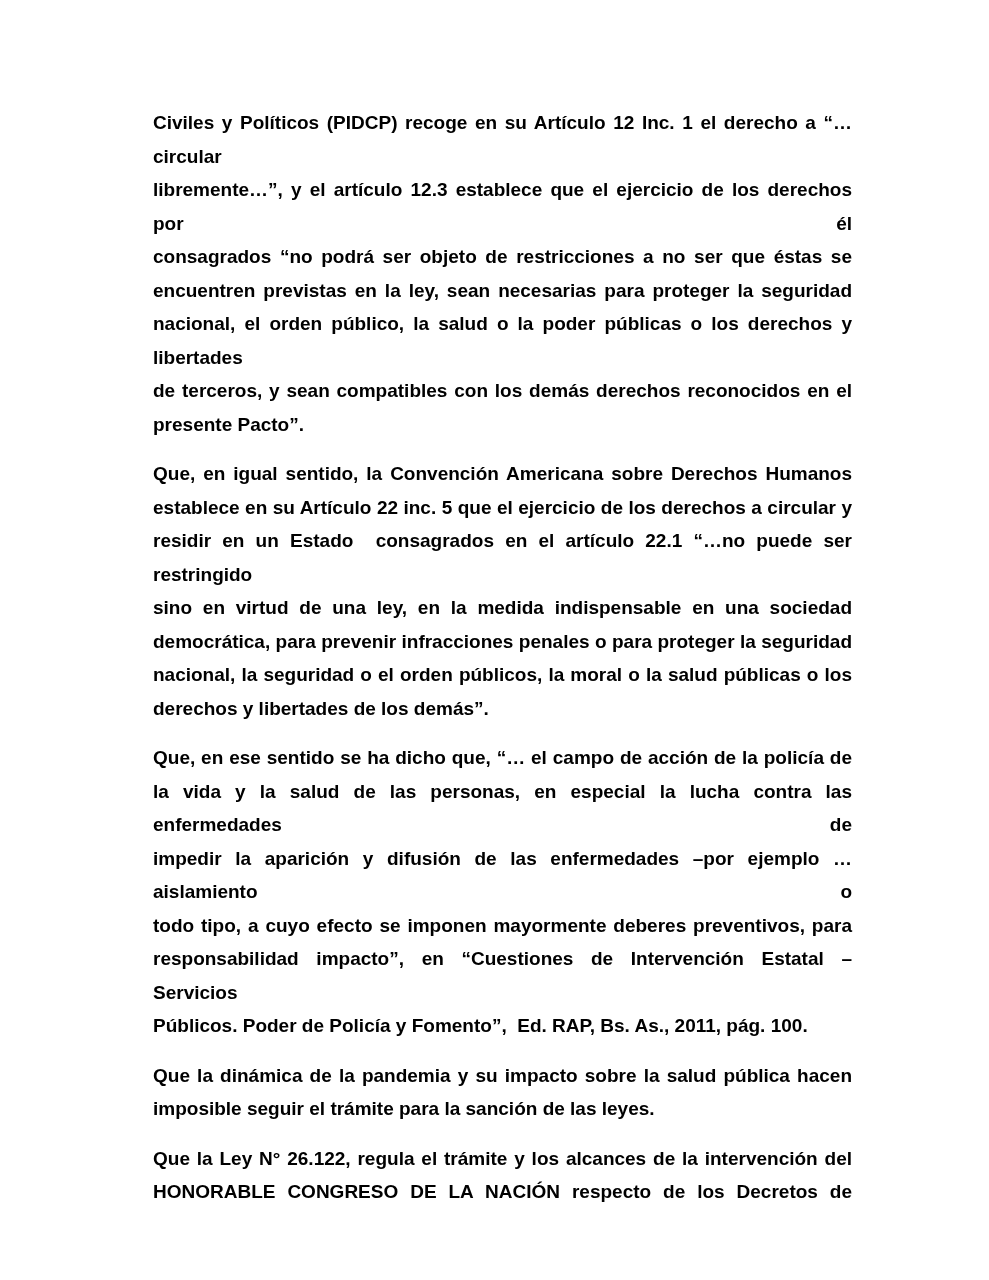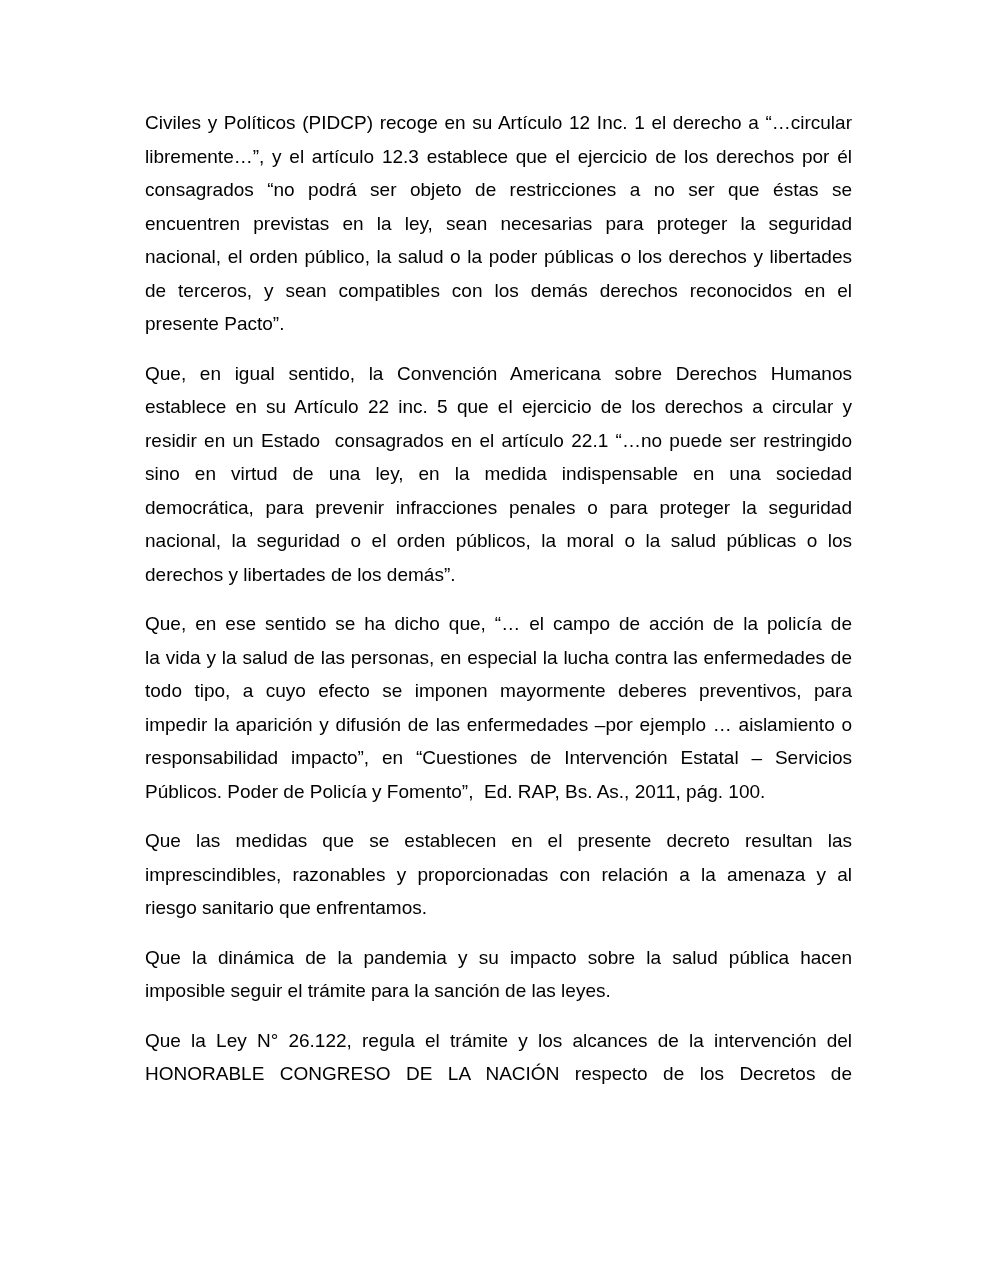--- a/index.html
+++ b/index.html
@@ -16,24 +16,24 @@
     font-family: "Liberation Sans", "DejaVu Sans", sans-serif;
     overflow: hidden;
   }
   .doc {
     position: absolute;
     left: 137px;
     top: 106px;
     width: 715px;
   }
   .para {
-    margin: 0 0 16px 8px;
+    margin: 0 0 16px 16px;
     font-size: 19px;
     line-height: 33.5px;
-    font-weight: 400;
+    font-weight: 700;
     letter-spacing: 0;
   }
   .line {
     display: block;
     text-align: justify;
     text-align-last: justify;
     -moz-text-align-last: justify;
     white-space: normal;
   }
   .line.final {
@@ -60,29 +60,24 @@
         <span class="line">establece en su Artículo 22 inc. 5 que el ejercicio de los derechos a circular y</span>
         <span class="line">residir en un Estado&nbsp; consagrados en el artículo 22.1 “…no puede ser restringido</span>
         <span class="line">sino en virtud de una ley, en la medida indispensable en una sociedad</span>
         <span class="line">democrática, para prevenir infracciones penales o para proteger la seguridad</span>
         <span class="line">nacional, la seguridad o el orden públicos, la moral o la salud públicas o los</span>
         <span class="line final">derechos y libertades de los demás”.</span>
       </div>
       <div class="para">
         <span class="line">Que, en ese sentido se ha dicho que, “… el campo de acción de la policía de</span>
         <span class="line">la vida y la salud de las personas, en especial la lucha contra las enfermedades de</span>
+        <span class="line">impedir la aparición y difusión de las enfermedades –por ejemplo … aislamiento o</span>
         <span class="line">todo tipo, a cuyo efecto se imponen mayormente deberes preventivos, para</span>
-        <span class="line">impedir la aparición y difusión de las enfermedades –por ejemplo … aislamiento o</span>
         <span class="line">responsabilidad impacto”, en “Cuestiones de Intervención Estatal – Servicios</span>
         <span class="line final">Públicos. Poder de Policía y Fomento”,&nbsp; Ed. RAP, Bs. As., 2011, pág. 100.</span>
-      </div>
-      <div class="para">
-        <span class="line">Que las medidas que se establecen en el presente decreto resultan las</span>
-        <span class="line">imprescindibles, razonables y proporcionadas con relación a la amenaza y al</span>
-        <span class="line final">riesgo sanitario que enfrentamos.</span>
       </div>
       <div class="para">
         <span class="line">Que la dinámica de la pandemia y su impacto sobre la salud pública hacen</span>
         <span class="line final">imposible seguir el trámite para la sanción de las leyes.</span>
       </div>
       <div class="para">
         <span class="line">Que la Ley N° 26.122, regula el trámite y los alcances de la intervención del</span>
         <span class="line">HONORABLE CONGRESO DE LA NACIÓN respecto de los Decretos de</span>
       </div>
     </main>

